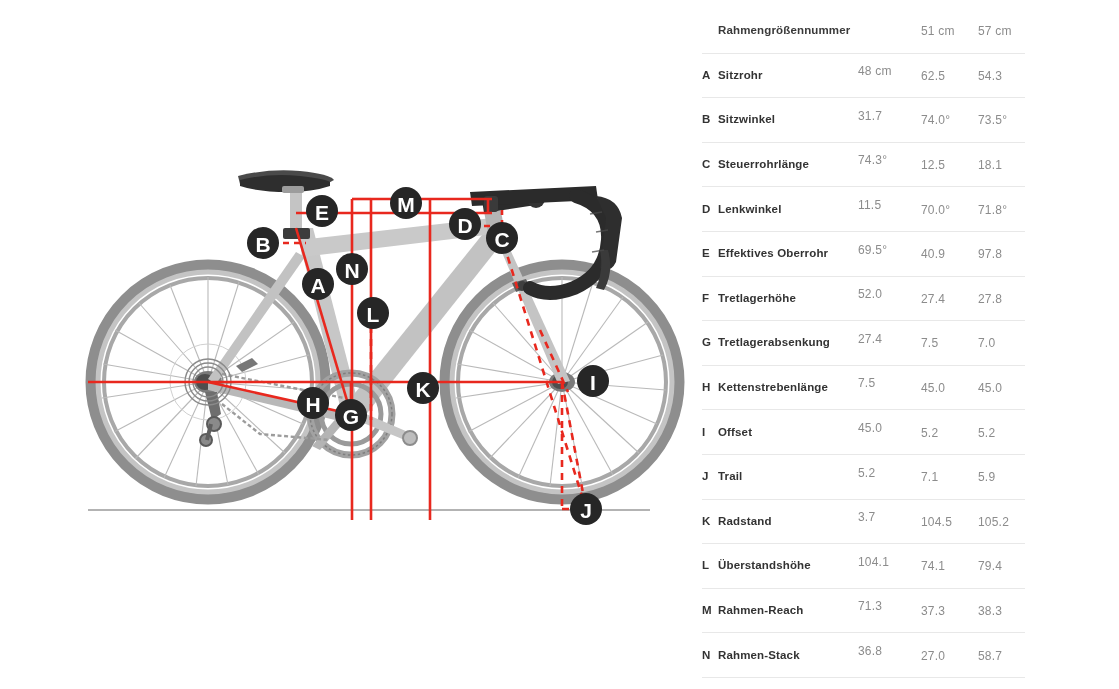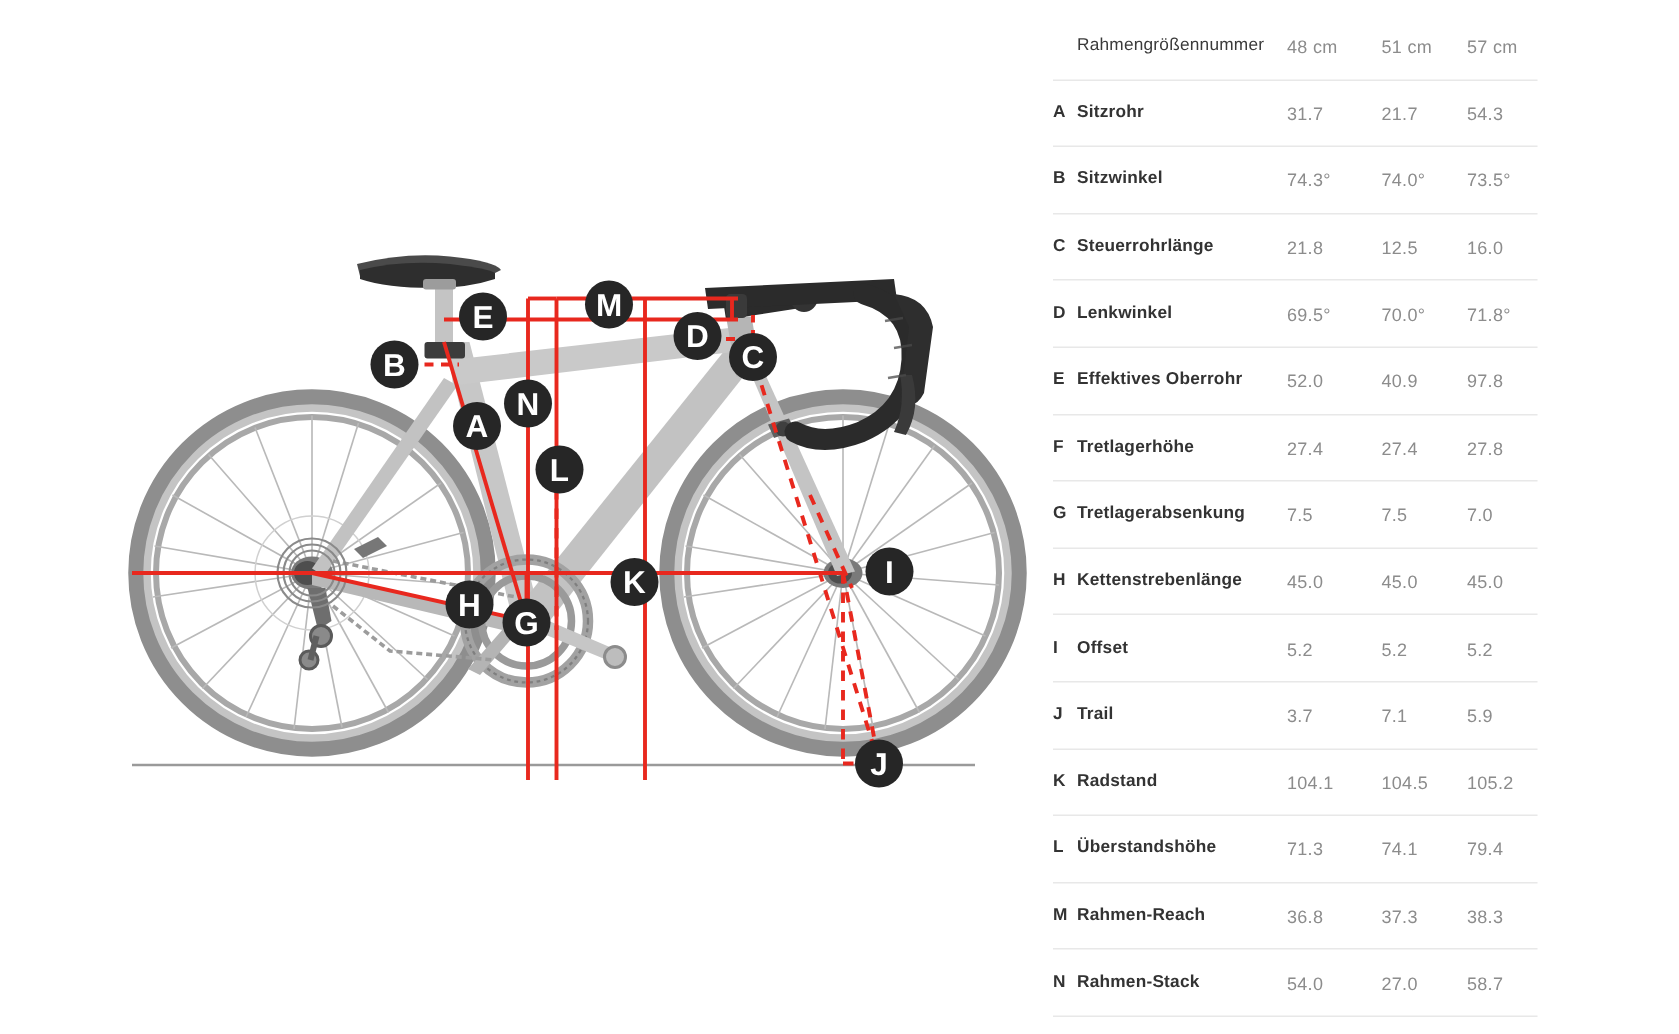--- a/index.html
+++ b/index.html
@@ -83,34 +83,34 @@
     top: 50%;
     transform: translateY(-50%);
     font-size: 11.5px;
     font-weight: bold;
     color: #333333;
     line-height: 1;
     white-space: nowrap;
     letter-spacing: 0.15px;
   }
   .cell-name.head {
-    font-weight: normal;
+    font-weight: bold;
     color: #3a3a3a;
   }
   .cell-val {
     position: absolute;
     top: 50%;
     transform: translateY(-50%);
     font-size: 12px;
     color: #8c8c8c;
     line-height: 1;
     white-space: nowrap;
     letter-spacing: 0.2px;
   }
-  .cell-val.c0 { left: 156px; }
+  .cell-val.c0 { left: 156px; margin-top: 40px; }
   .cell-val.c1 { left: 219px; }
   .cell-val.c2 { left: 276px; }
   .cell-val.head {
     color: #8c8c8c;
   }
 
   
   .mk-circle { fill: #262626; }
   .mk-text {
     fill: #ffffff;
@@ -380,38 +380,38 @@
           <div class="cell-name head">Rahmengrößennummer</div>
           <div class="cell-val c0 head">48 cm</div>
           <div class="cell-val c1 head">51 cm</div>
           <div class="cell-val c2 head">57 cm</div>
           <div class="rule"></div>
         </div>
         <div class="geo-row" style="top: 53.6px;">
           <div class="cell-letter">A</div>
           <div class="cell-name">Sitzrohr</div>
           <div class="cell-val c0">31.7</div>
-          <div class="cell-val c1">21.7</div>
+          <div class="cell-val c1">62.5</div>
           <div class="cell-val c2">54.3</div>
           <div class="rule"></div>
         </div>
         <div class="geo-row" style="top: 98.2px;">
           <div class="cell-letter">B</div>
           <div class="cell-name">Sitzwinkel</div>
           <div class="cell-val c0">74.3°</div>
           <div class="cell-val c1">74.0°</div>
           <div class="cell-val c2">73.5°</div>
           <div class="rule"></div>
         </div>
         <div class="geo-row" style="top: 142.8px;">
           <div class="cell-letter">C</div>
           <div class="cell-name">Steuerrohrlänge</div>
-          <div class="cell-val c0">21.8</div>
+          <div class="cell-val c0">11.5</div>
           <div class="cell-val c1">12.5</div>
-          <div class="cell-val c2">16.0</div>
+          <div class="cell-val c2">18.1</div>
           <div class="rule"></div>
         </div>
         <div class="geo-row" style="top: 187.4px;">
           <div class="cell-letter">D</div>
           <div class="cell-name">Lenkwinkel</div>
           <div class="cell-val c0">69.5°</div>
           <div class="cell-val c1">70.0°</div>
           <div class="cell-val c2">71.8°</div>
           <div class="rule"></div>
         </div>

